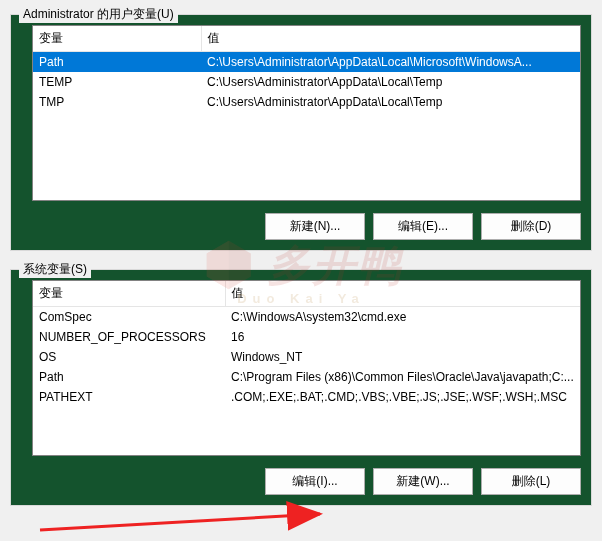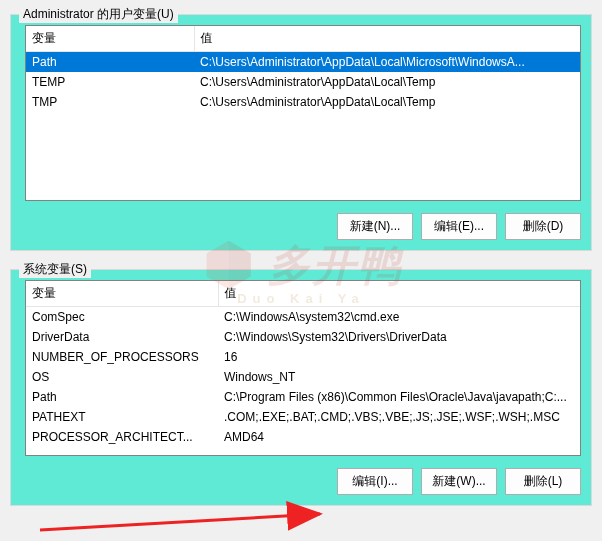--- a/index.html
+++ b/index.html
@@ -8,23 +8,23 @@
   font-size: 12px;
   background: #f0f0f0;
   width: 602px;
   height: 541px;
   position: relative;
   overflow: hidden;
 }
 .groupbox {
   border: 1px solid #d9d9d9;
   margin: 6px 10px 6px 10px;
-  padding: 10px 10px 10px 14px;
+  padding: 10px 10px 10px 21px;
   position: relative;
-  background: #5eead4;
+  background: #14532d;
 }
 .groupbox-label {
   position: absolute;
   top: -9px;
   left: 8px;
   background: #f0f0f0;
   padding: 0 4px;
   font-size: 12px;
   color: #000;
 }
@@ -64,21 +64,21 @@
 .btn-row {
   display: flex;
   justify-content: flex-end;
   gap: 8px;
   margin-top: 12px;
 }
 .btn {
   background: #fdfdfd;
   border: 1px solid #adadad;
   padding: 4px 0;
-  width: 76px;
+  width: 100px;
   font-size: 12px;
   font-family: inherit;
   cursor: pointer;
   text-align: center;
 }
 .col-name { width: 168px; }
 .col-name.sys { width: 192px; }
 
 
 .watermark {
@@ -187,42 +187,34 @@
           <th>变量</th>
           <th>值</th>
         </tr>
       </thead>
       <tbody id="sys-rows">
           <tr>
             <td>ComSpec</td>
             <td>C:\WindowsA\system32\cmd.exe</td>
           </tr>
           <tr>
-            <td>DriverData</td>
-            <td>C:\Windows\System32\Drivers\DriverData</td>
-          </tr>
-          <tr>
             <td>NUMBER_OF_PROCESSORS</td>
             <td>16</td>
           </tr>
           <tr>
             <td>OS</td>
             <td>Windows_NT</td>
           </tr>
           <tr>
             <td>Path</td>
             <td>C:\Program Files (x86)\Common Files\Oracle\Java\javapath;C:...</td>
           </tr>
           <tr>
             <td>PATHEXT</td>
             <td>.COM;.EXE;.BAT;.CMD;.VBS;.VBE;.JS;.JSE;.WSF;.WSH;.MSC</td>
-          </tr>
-          <tr>
-            <td>PROCESSOR_ARCHITECT...</td>
-            <td>AMD64</td>
           </tr>
         </tbody>
     </table>
   </div>
 
   <div class="btn-row">
     <button class="btn">编辑(I)...</button>
     <button class="btn">新建(W)...</button>
     <button class="btn">删除(L)</button>
   </div>

